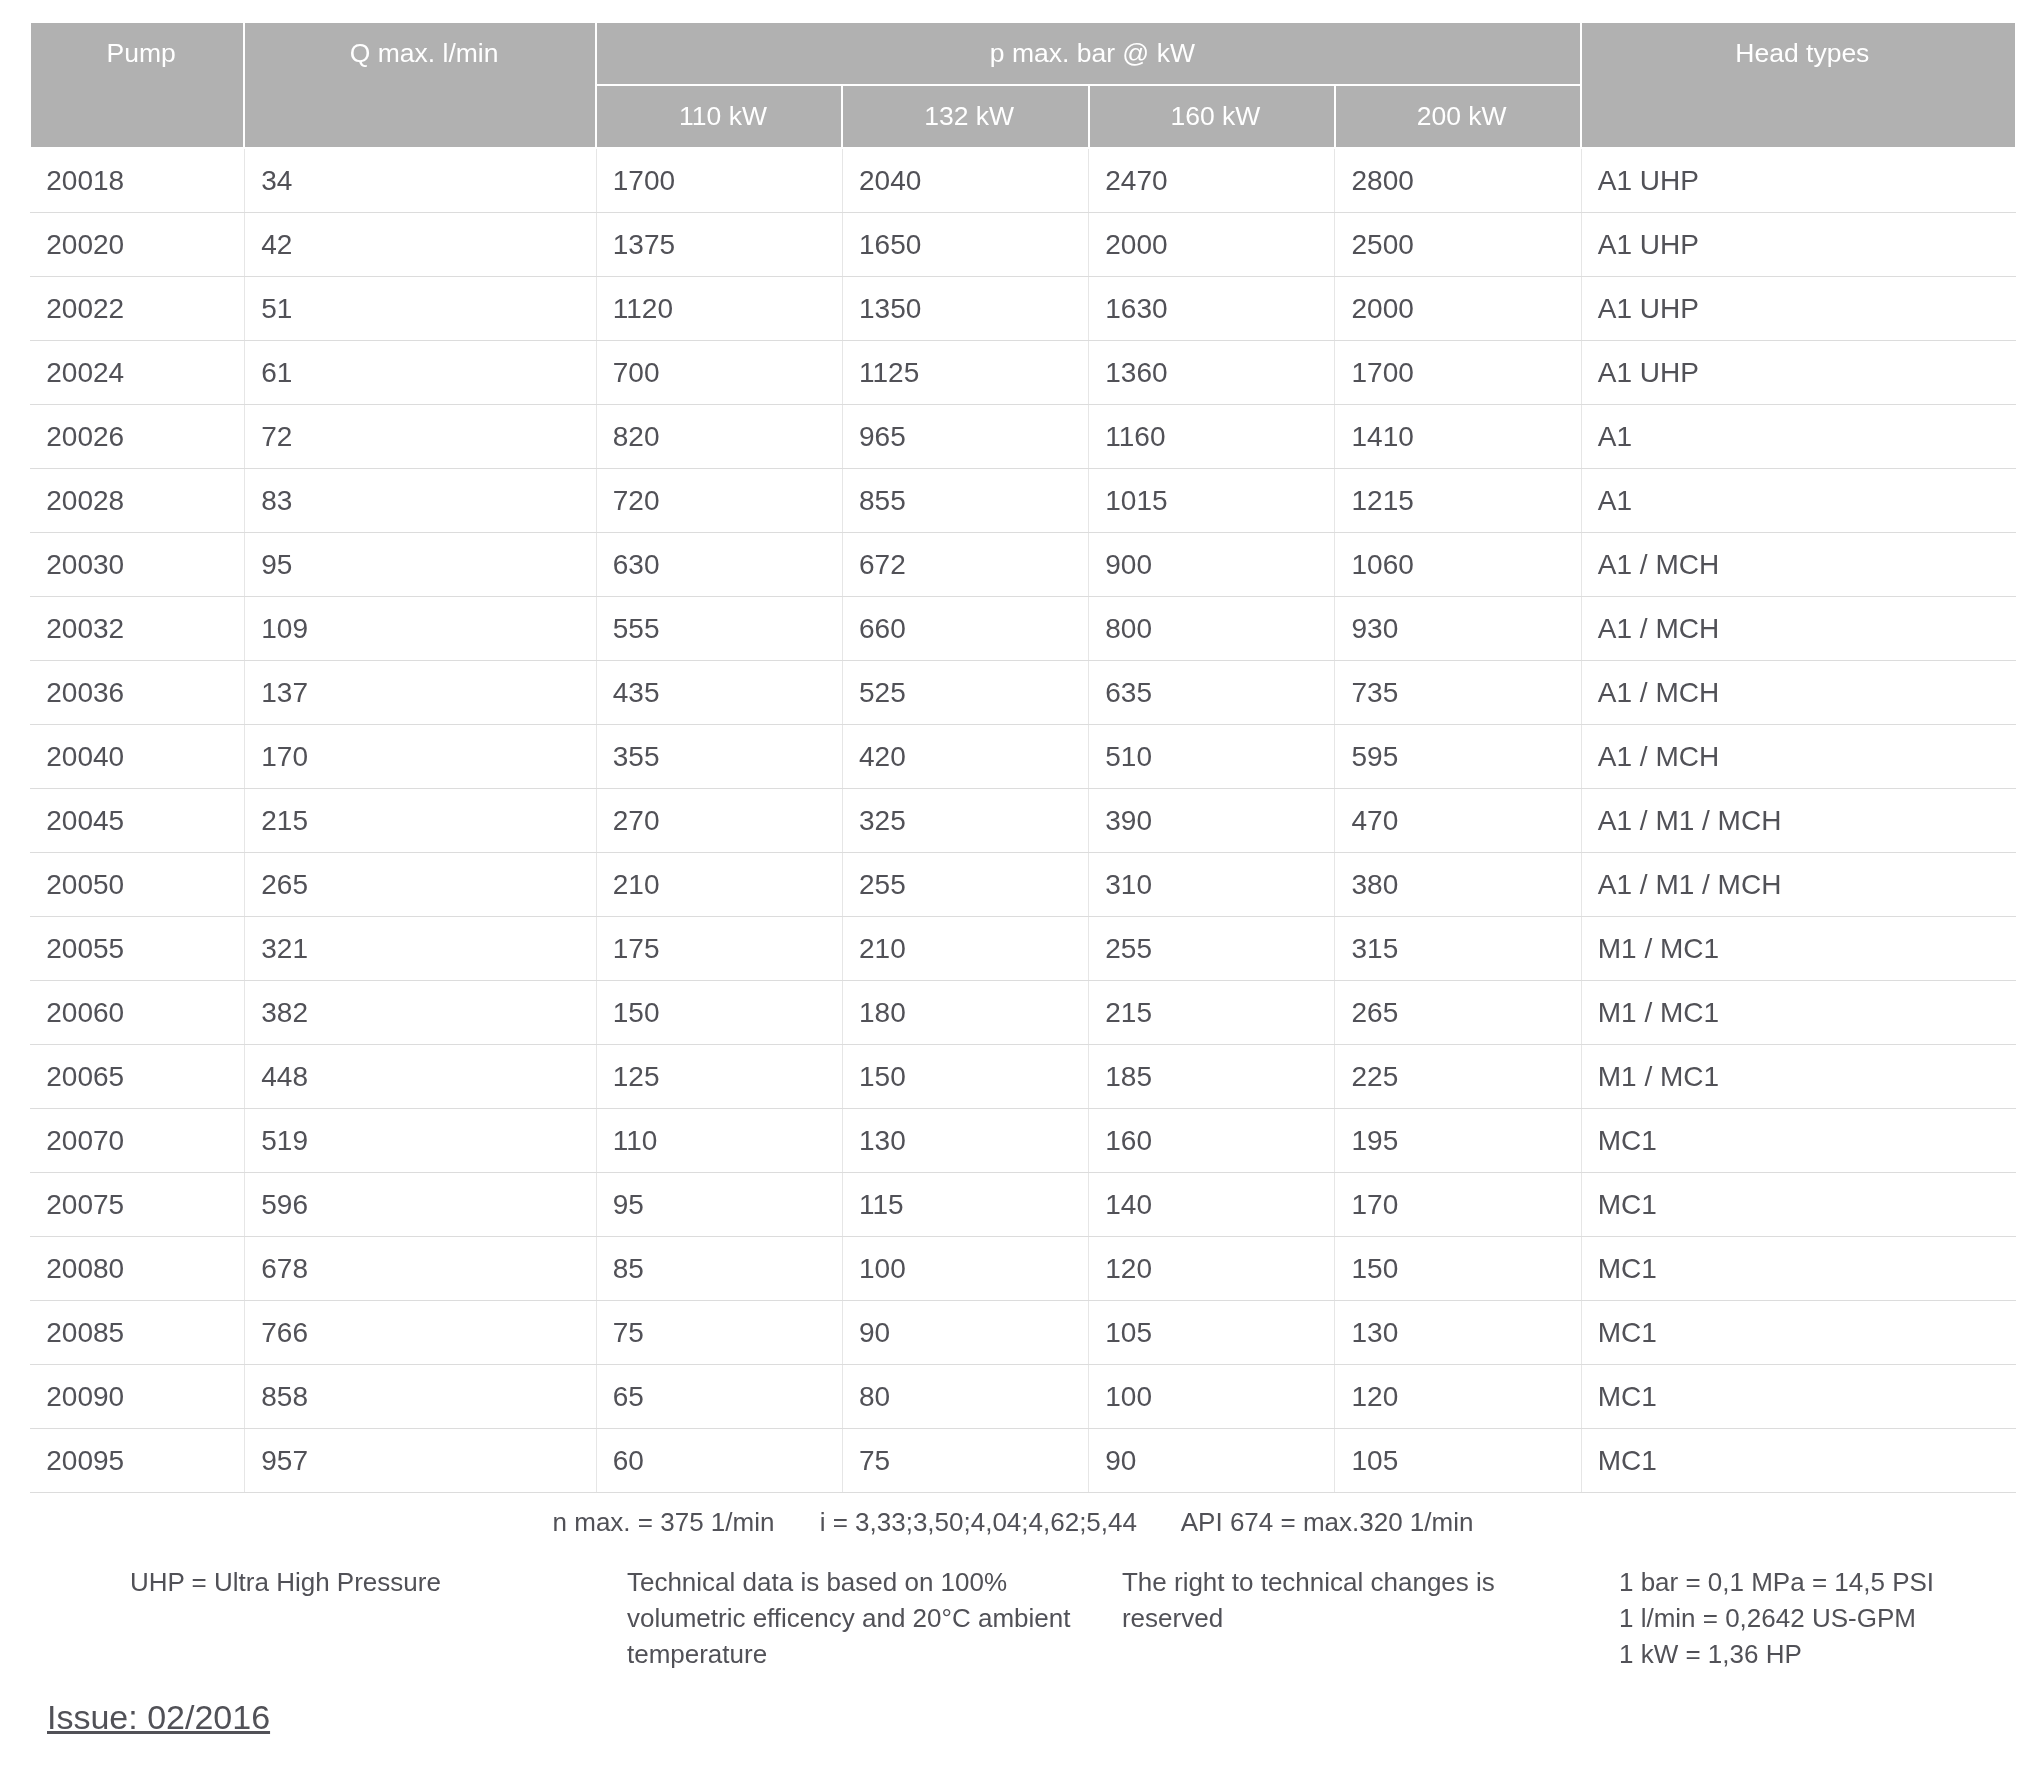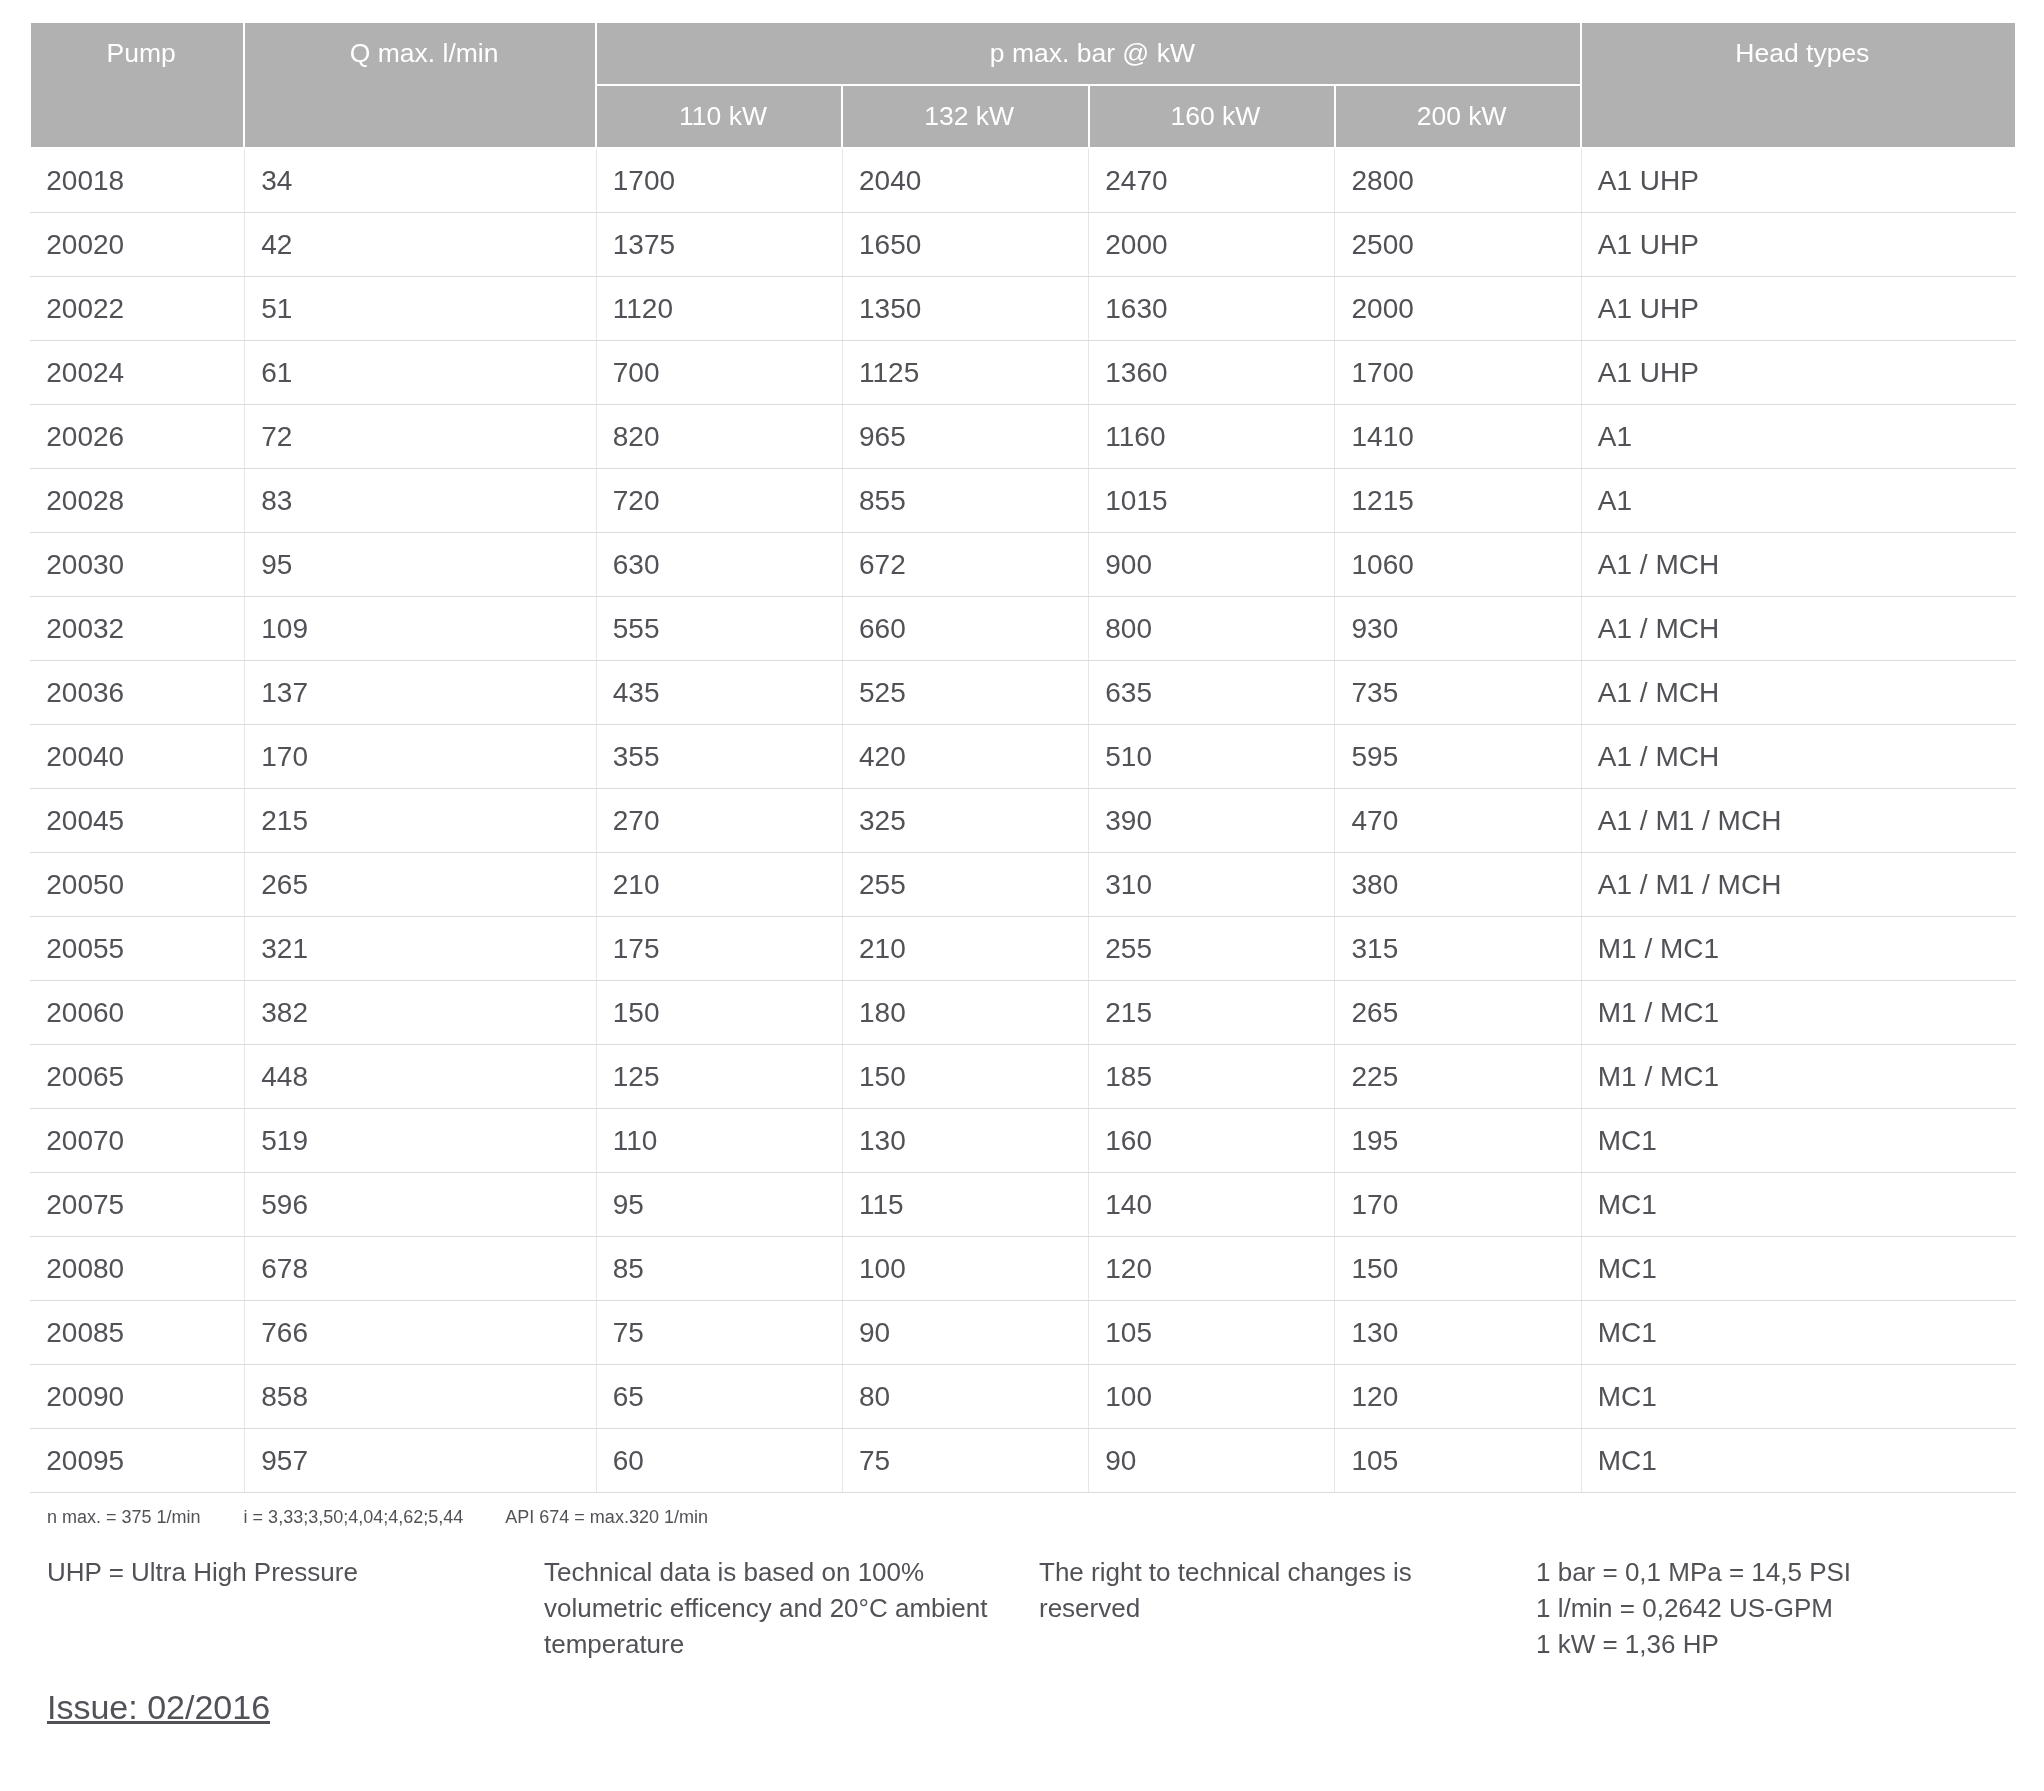--- a/index.html
+++ b/index.html
@@ -42,30 +42,32 @@
     padding: 0 8.6px 0 16.3px;
     border-right: 1.7px solid #e6e6e6;
     border-bottom: 1.7px solid #dcdcdc;
     white-space: nowrap;
     overflow: hidden;
   }
   tbody tr td:last-child { border-right: none; }
 
   .speed-notes {
     margin: 13.7px 0 0 18px;
-    font-size: 18px;
+    font-size: 26px;
+    text-align: center;
   }
   .speed-notes span { margin-right: 38px; }
 
   .footnotes {
     display: flex;
     margin: 26px 0 0 18px;
     font-size: 26px;
     line-height: 36px;
     align-items: flex-start;
+    justify-content: center;
   }
   .fn-col { flex: none; width: 497px; box-sizing: border-box; padding-right: 20.5px; }
   .fn-col.wrap { width: 495px; padding-right: 13.7px; }
   .fn-col.last { width: auto; padding-right: 0; }
 
   .issue {
     margin: 26px 0 0 18px;
     font-size: 34px;
     text-decoration: underline;
   }

